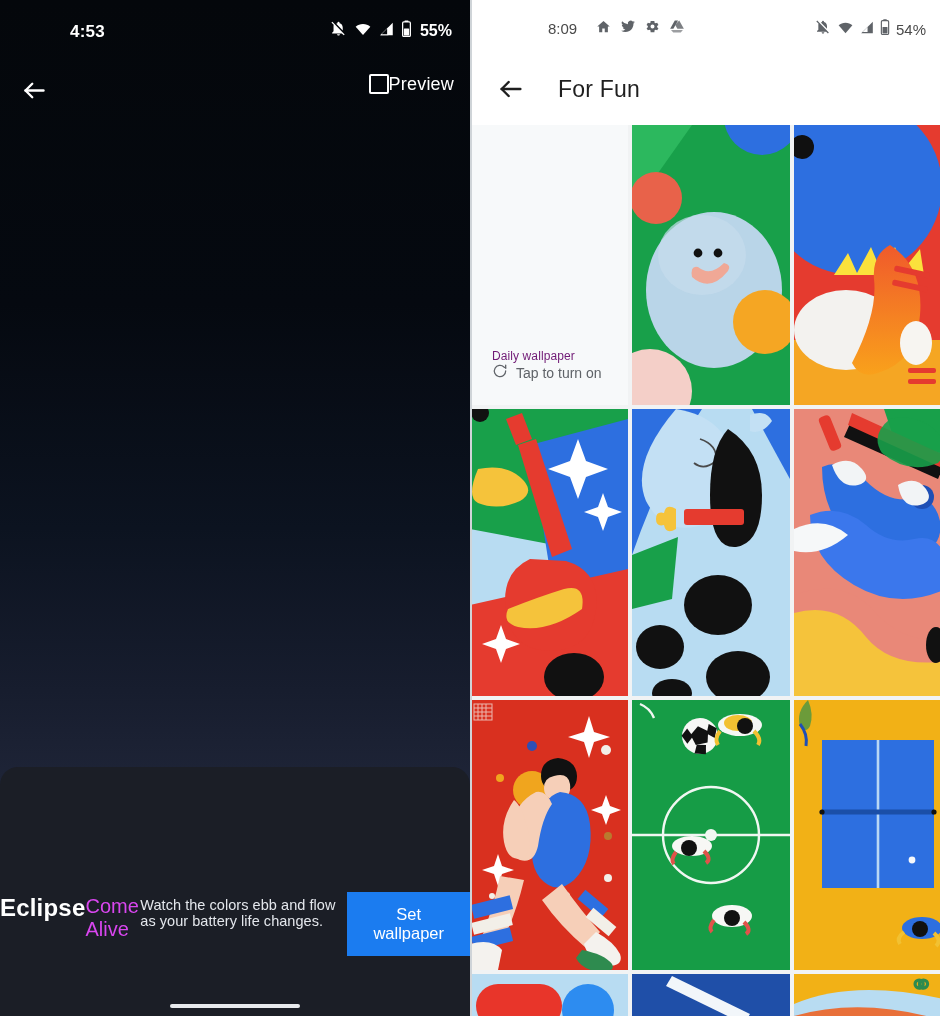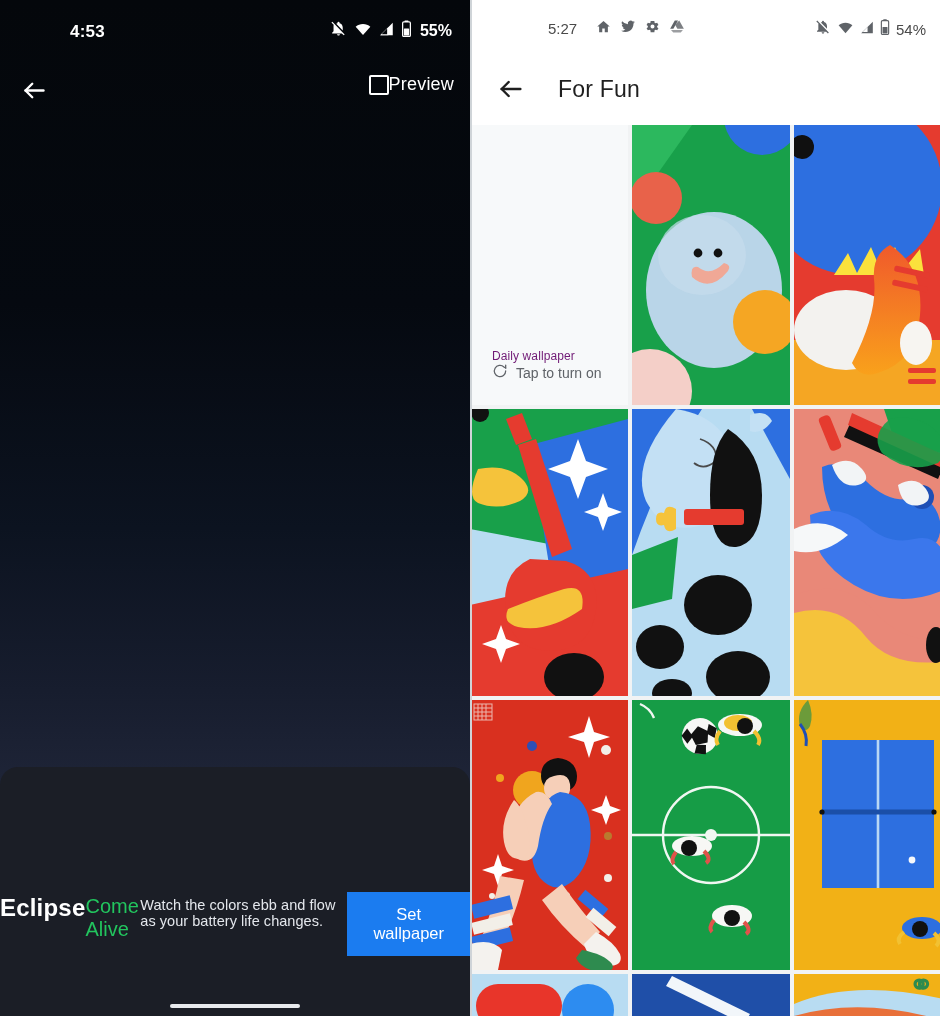--- a/index.html
+++ b/index.html
@@ -38,40 +38,40 @@
   .l-appbar {
     position: absolute; top: 62px; left: 0; width: 470px; height: 62px;
   }
   .l-back {
     position: absolute; left: 16px; top: 12px;
     width: 36px; height: 36px; display: flex; align-items: center; justify-content: center;
     cursor: pointer;
   }
   .l-preview {
     position: absolute; right: 16px; top: 12px;
-    display: flex; align-items: flex-end; cursor: pointer;
+    display: flex; align-items: flex-start; cursor: pointer;
   }
   .l-preview-box {
     width: 20px; height: 20px; border: 2.4px solid #fff; border-radius: 2px;
   }
   .l-preview-label { color: #fff; font-size: 18px; font-weight: 500; letter-spacing: .2px; }
 
   
   .sheet {
     position: absolute; left: 0; bottom: 0; width: 470px; height: 249px;
     background: #1b1e26;
     border-top-left-radius: 18px; border-top-right-radius: 18px;
     display: flex; flex-direction: row; align-items: center;
     padding-top: 32px;
   }
   .sheet-title {
     color: #ffffff; font-size: 24px; font-weight: bold; letter-spacing: .2px;
   }
   .sheet-sub {
-    color: #22c55e; font-size: 20px; font-weight: 400; margin-top: 20px;
+    color: #d946ef; font-size: 20px; font-weight: 400; margin-top: 20px;
   }
   .sheet-desc {
     color: #e4e7ec; font-size: 14.5px; font-weight: 400; margin-top: 10px;
     letter-spacing: .05px;
   }
   .sheet-btn {
     margin-top: 32px;
     background: #1b7cf0; color: #ffffff;
     font-size: 16.5px; font-weight: 500;
     border: none; border-radius: 0;
@@ -227,21 +227,21 @@
       <div class="sheet-sub">Come Alive</div>
       <div class="sheet-desc">Watch the colors ebb and flow as your battery life changes.</div>
       <button class="sheet-btn">Set wallpaper</button>
       <div class="home-indicator"></div>
     </div>
   </div>
 
   <div class="panel-right">
 
     <div class="r-statusbar">
-      <div class="r-time">5:27</div>
+      <div class="r-time">8:09</div>
       <div class="r-notif-icons">
         <span>
           <svg width="15" height="15" viewBox="0 0 24 24" fill="#5f6368">
             <path d="M12 3 2 12h3v9h5v-6h4v6h5v-9h3z"></path>
           </svg>
         </span>
         <span>
           <svg width="16" height="15" viewBox="0 0 24 24" fill="#5f6368">
             <path d="M23 5a9 9 0 0 1-2.6.7A4.5 4.5 0 0 0 22.4 3a9 9 0 0 1-2.9 1.1 4.5 4.5 0 0 0-7.7 4.1A12.8 12.8 0 0 1 2.6 3.6a4.5 4.5 0 0 0 1.4 6A4.4 4.4 0 0 1 2 9v.1a4.5 4.5 0 0 0 3.6 4.4 4.5 4.5 0 0 1-2 .1 4.5 4.5 0 0 0 4.2 3.1A9 9 0 0 1 1 18.6a12.7 12.7 0 0 0 6.9 2c8.3 0 12.8-6.9 12.8-12.8v-.6A9 9 0 0 0 23 5z"></path>
           </svg>

